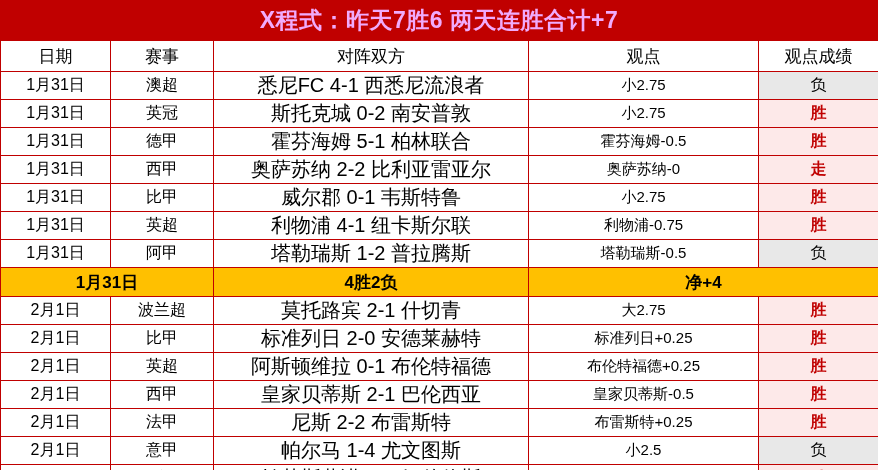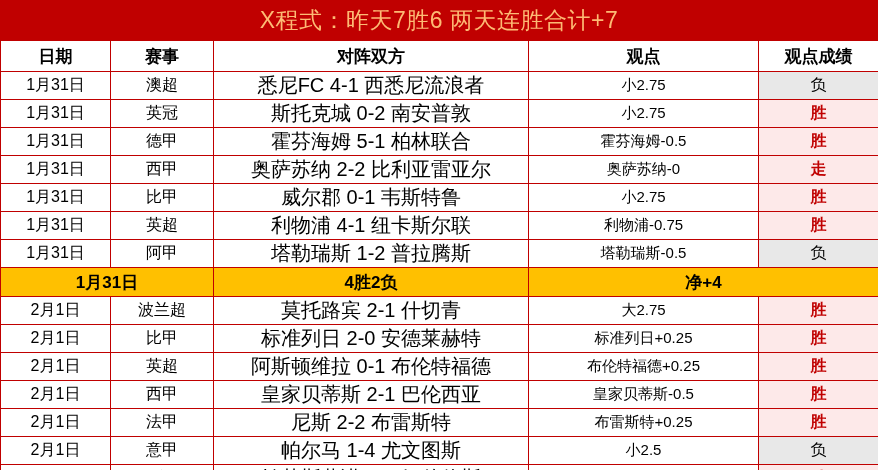--- a/index.html
+++ b/index.html
@@ -15,26 +15,26 @@
   }
   .sheet {
     width: 878px;
     height: 470px;
     position: relative;
     background: #ffffff;
   }
   .title-bar {
     height: 40px;
     background: #c00000;
-    color: #fdba74;
+    color: #f0abfc;
     display: flex;
     align-items: center;
     justify-content: center;
     font-size: 23px;
-    font-weight: normal;
+    font-weight: bold;
     letter-spacing: 0.5px;
   }
   table {
     border-collapse: collapse;
     width: 878px;
     table-layout: fixed;
   }
   col.c-date   { width: 110px; }
   col.c-league { width: 103px; }
   col.c-match  { width: 315px; }
@@ -46,21 +46,21 @@
     font-size: 16px;
     text-align: center;
     height: 27px;
     padding: 0 2px;
     color: #000000;
     white-space: nowrap;
     overflow: hidden;
   }
   thead th {
     background: #ffffff;
-    font-weight: bold;
+    font-weight: normal;
     font-size: 17px;
     height: 30px;
   }
   tr.data td { background: #ffffff; }
   tr.data td.res-win  { background: #fde9e9; color: #c00000; font-weight: bold; }
   tr.data td.res-lose { background: #e8e8e8; color: #000000; }
   tr.data td.res-draw { background: #fde9e9; color: #c00000; font-weight: bold; }
 
   tr.summary td {
     background: #ffc000;

